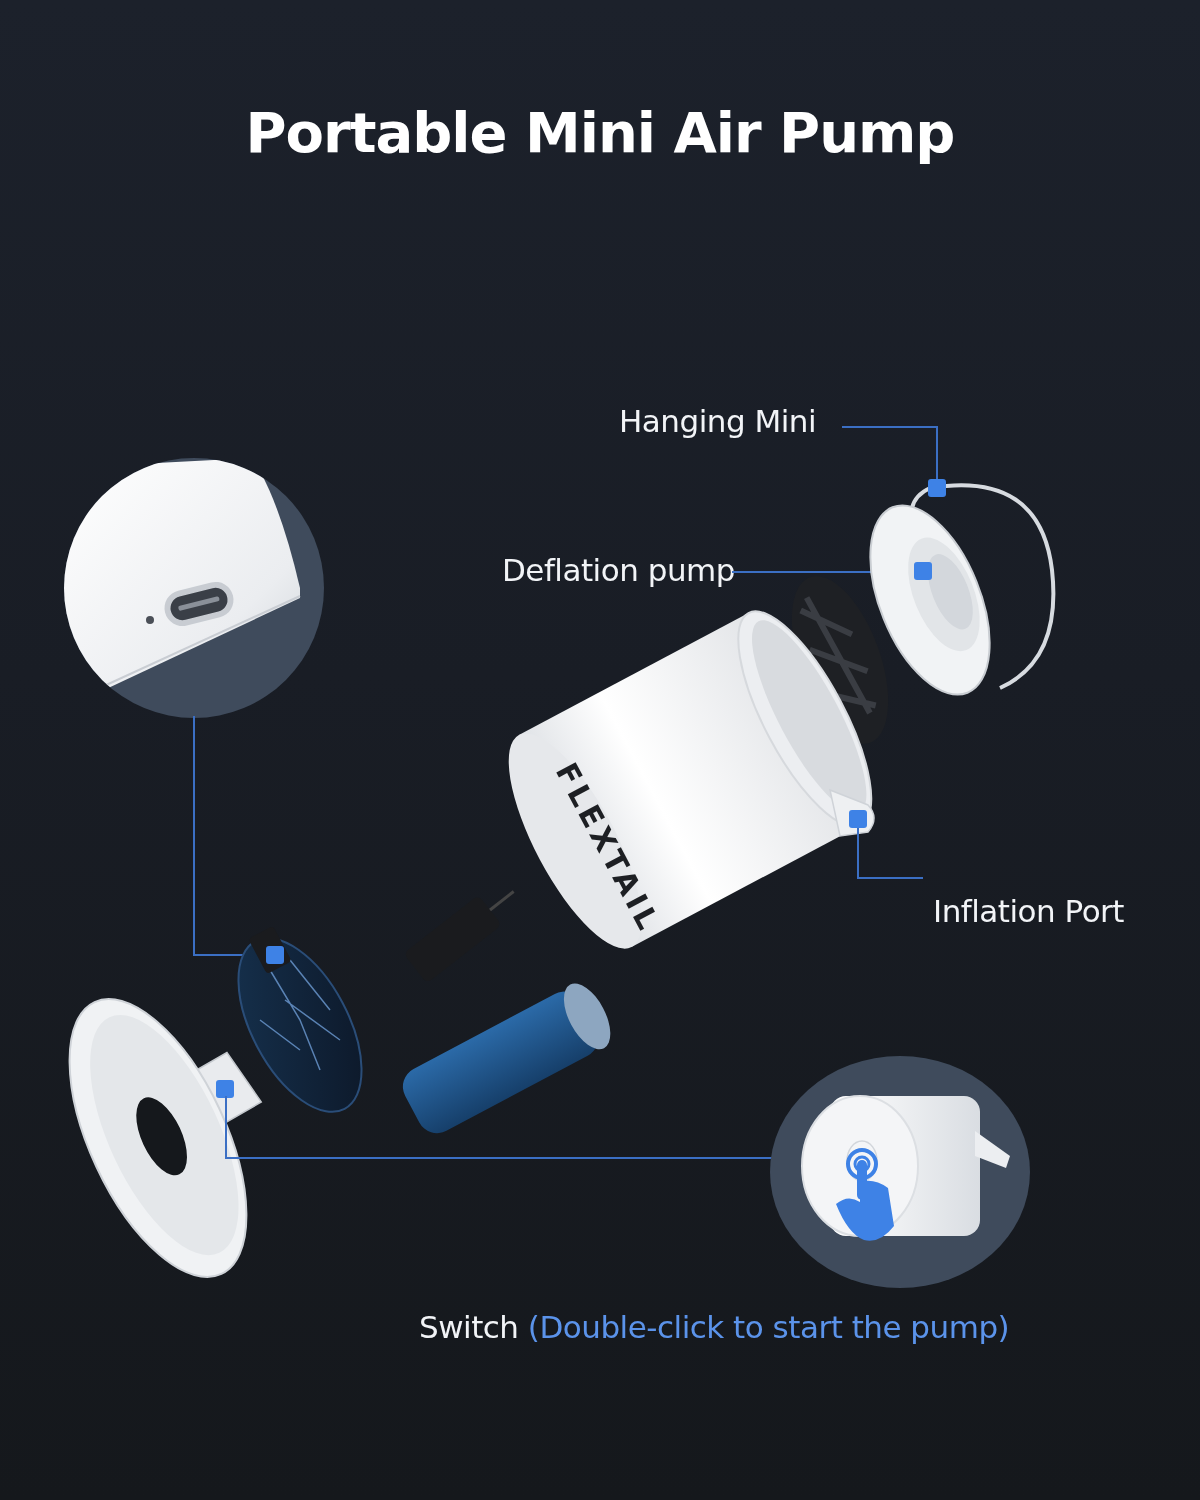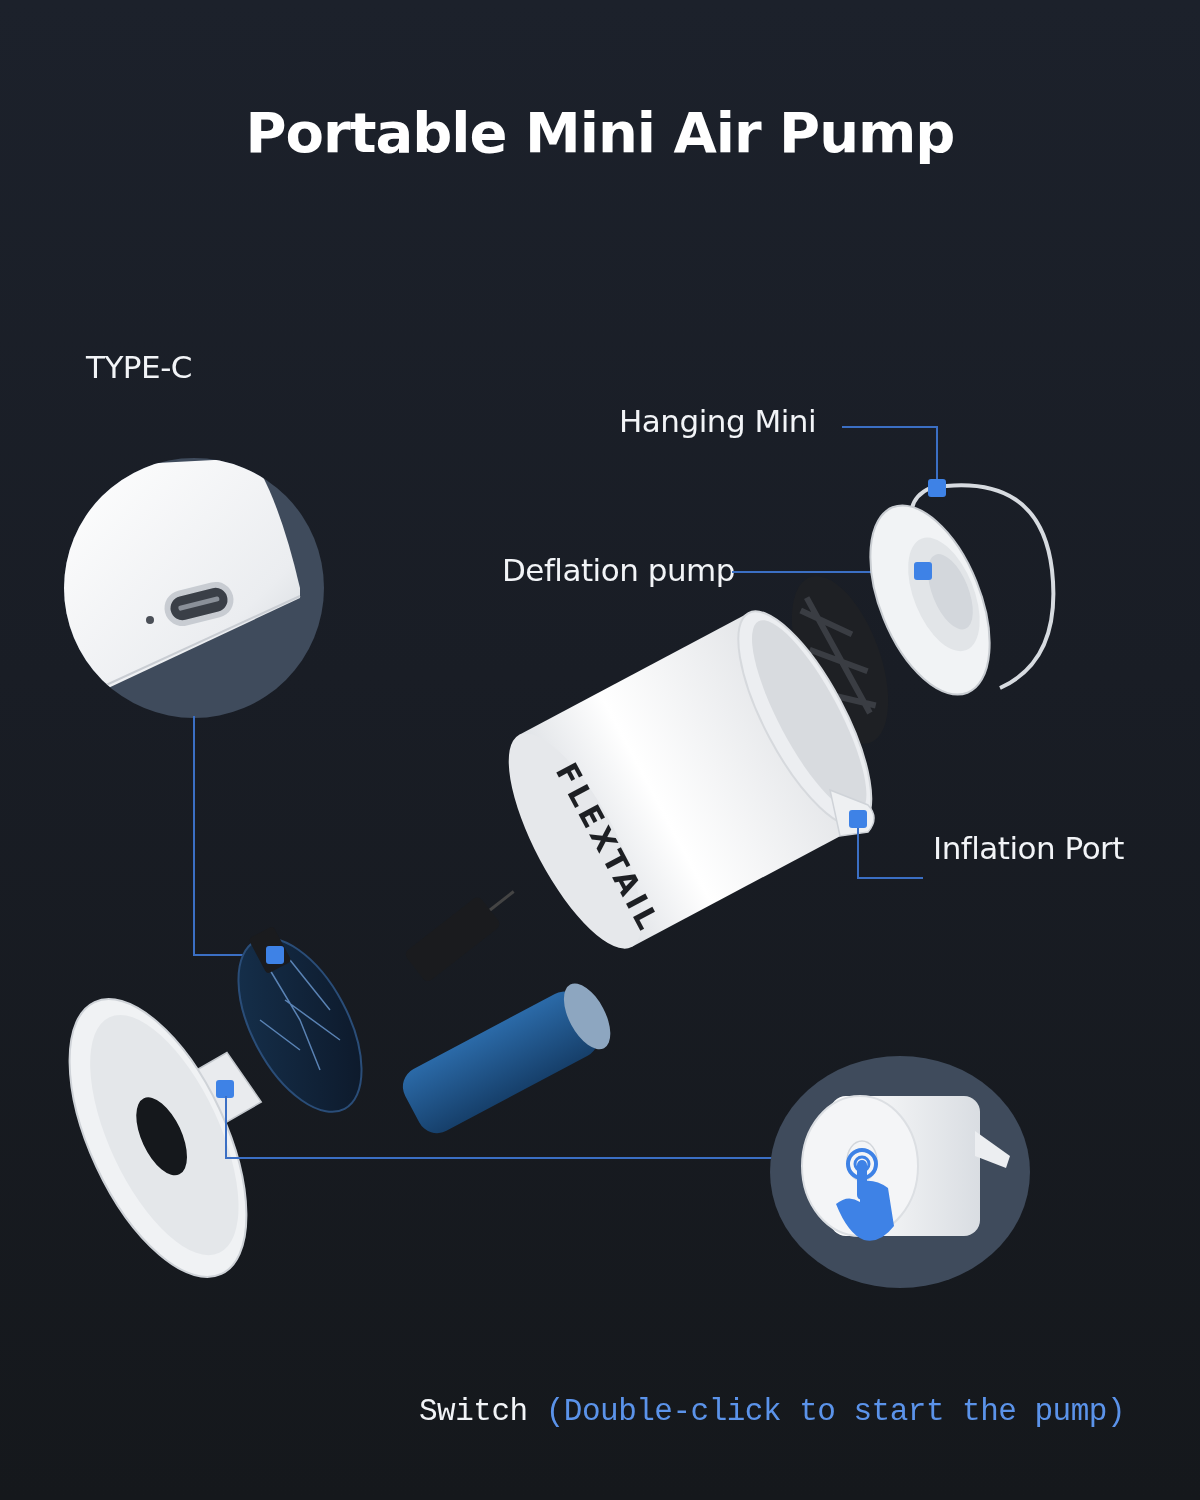--- a/index.html
+++ b/index.html
@@ -26,21 +26,20 @@
   }
   .switch-note { color: #5b93ea; }
   svg { display: block; }
 </style>
 </head>
 <body>
 
 <div class="abs title">Portable Mini Air Pump</div>
 
 <div class="abs label" style="left:86px; top:348px;">
-  <div>TYPE-C</div>
 </div>
 
 <div class="abs circle" style="left:64px; top:458px; width:260px; height:260px;">
   <svg width="260" height="260" viewBox="0 0 260 260">
     <defs>
       <linearGradient id="wbody" x1="0" y1="0" x2="1" y2="1">
         <stop offset="0" stop-color="#ffffff"></stop>
         <stop offset="0.7" stop-color="#ebedf0"></stop>
         <stop offset="1" stop-color="#cfd3d8"></stop>
       </linearGradient>
@@ -139,21 +138,21 @@
 </svg>
 
 <div class="abs dot" style="left:928px; top:479px;"></div>
 <div class="abs dot" style="left:914px; top:562px;"></div>
 <div class="abs dot" style="left:849px; top:810px;"></div>
 <div class="abs dot" style="left:266px; top:946px;"></div>
 <div class="abs dot" style="left:216px; top:1080px;"></div>
 
 <div class="abs line" style="left:857px; top:828px; width:2px; height:50px;"></div>
 <div class="abs line" style="left:857px; top:877px; width:66px; height:2px;"></div>
-<div class="abs label" style="left:933px; top:829px;text-align:right;">Inflation Port</div>
+<div class="abs label" style="left:933px; top:892px;text-align:right;">Inflation Port</div>
 
 <div class="abs line" style="left:225px; top:1096px; width:2px; height:62px;"></div>
 <div class="abs line" style="left:225px; top:1157px; width:548px; height:2px;"></div>
 
 <div class="abs circle" style="left:770px; top:1056px; width:260px; height:232px; border-radius:50%;">
   <svg width="260" height="232" viewBox="0 0 260 232">
     <defs>
       <linearGradient id="wb2" x1="0" y1="0" x2="1" y2="0">
         <stop offset="0" stop-color="#ffffff"></stop>
         <stop offset="1" stop-color="#d9dde2"></stop>
@@ -165,16 +164,16 @@
     <ellipse cx="92" cy="105" rx="15" ry="20" fill="none" stroke="#d2d6db" stroke-width="1.5"></ellipse>
     <g fill="#3e82e6">
       <circle cx="92" cy="108" r="14" fill="none" stroke="#3e82e6" stroke-width="4"></circle>
       <circle cx="92" cy="108" r="7" fill="none" stroke="#3e82e6" stroke-width="3"></circle>
       <rect x="87" y="104" width="10" height="40" rx="5"></rect>
       <path d="M66,148 Q78,138 90,146 L90,126 Q104,122 118,132 L124,170 Q110,188 94,184 Q78,178 66,148 Z"></path>
     </g>
   </svg>
 </div>
 
-<div class="abs label" style="left:419px; top:1393px;font-family:Liberation Mono, monospace;">
+<div class="abs label" style="left:419px; top:1308px;">
   <span>Switch</span>
   <span class="switch-note">(Double-click to start the pump)</span>
 </div>
 
 </body></html>

